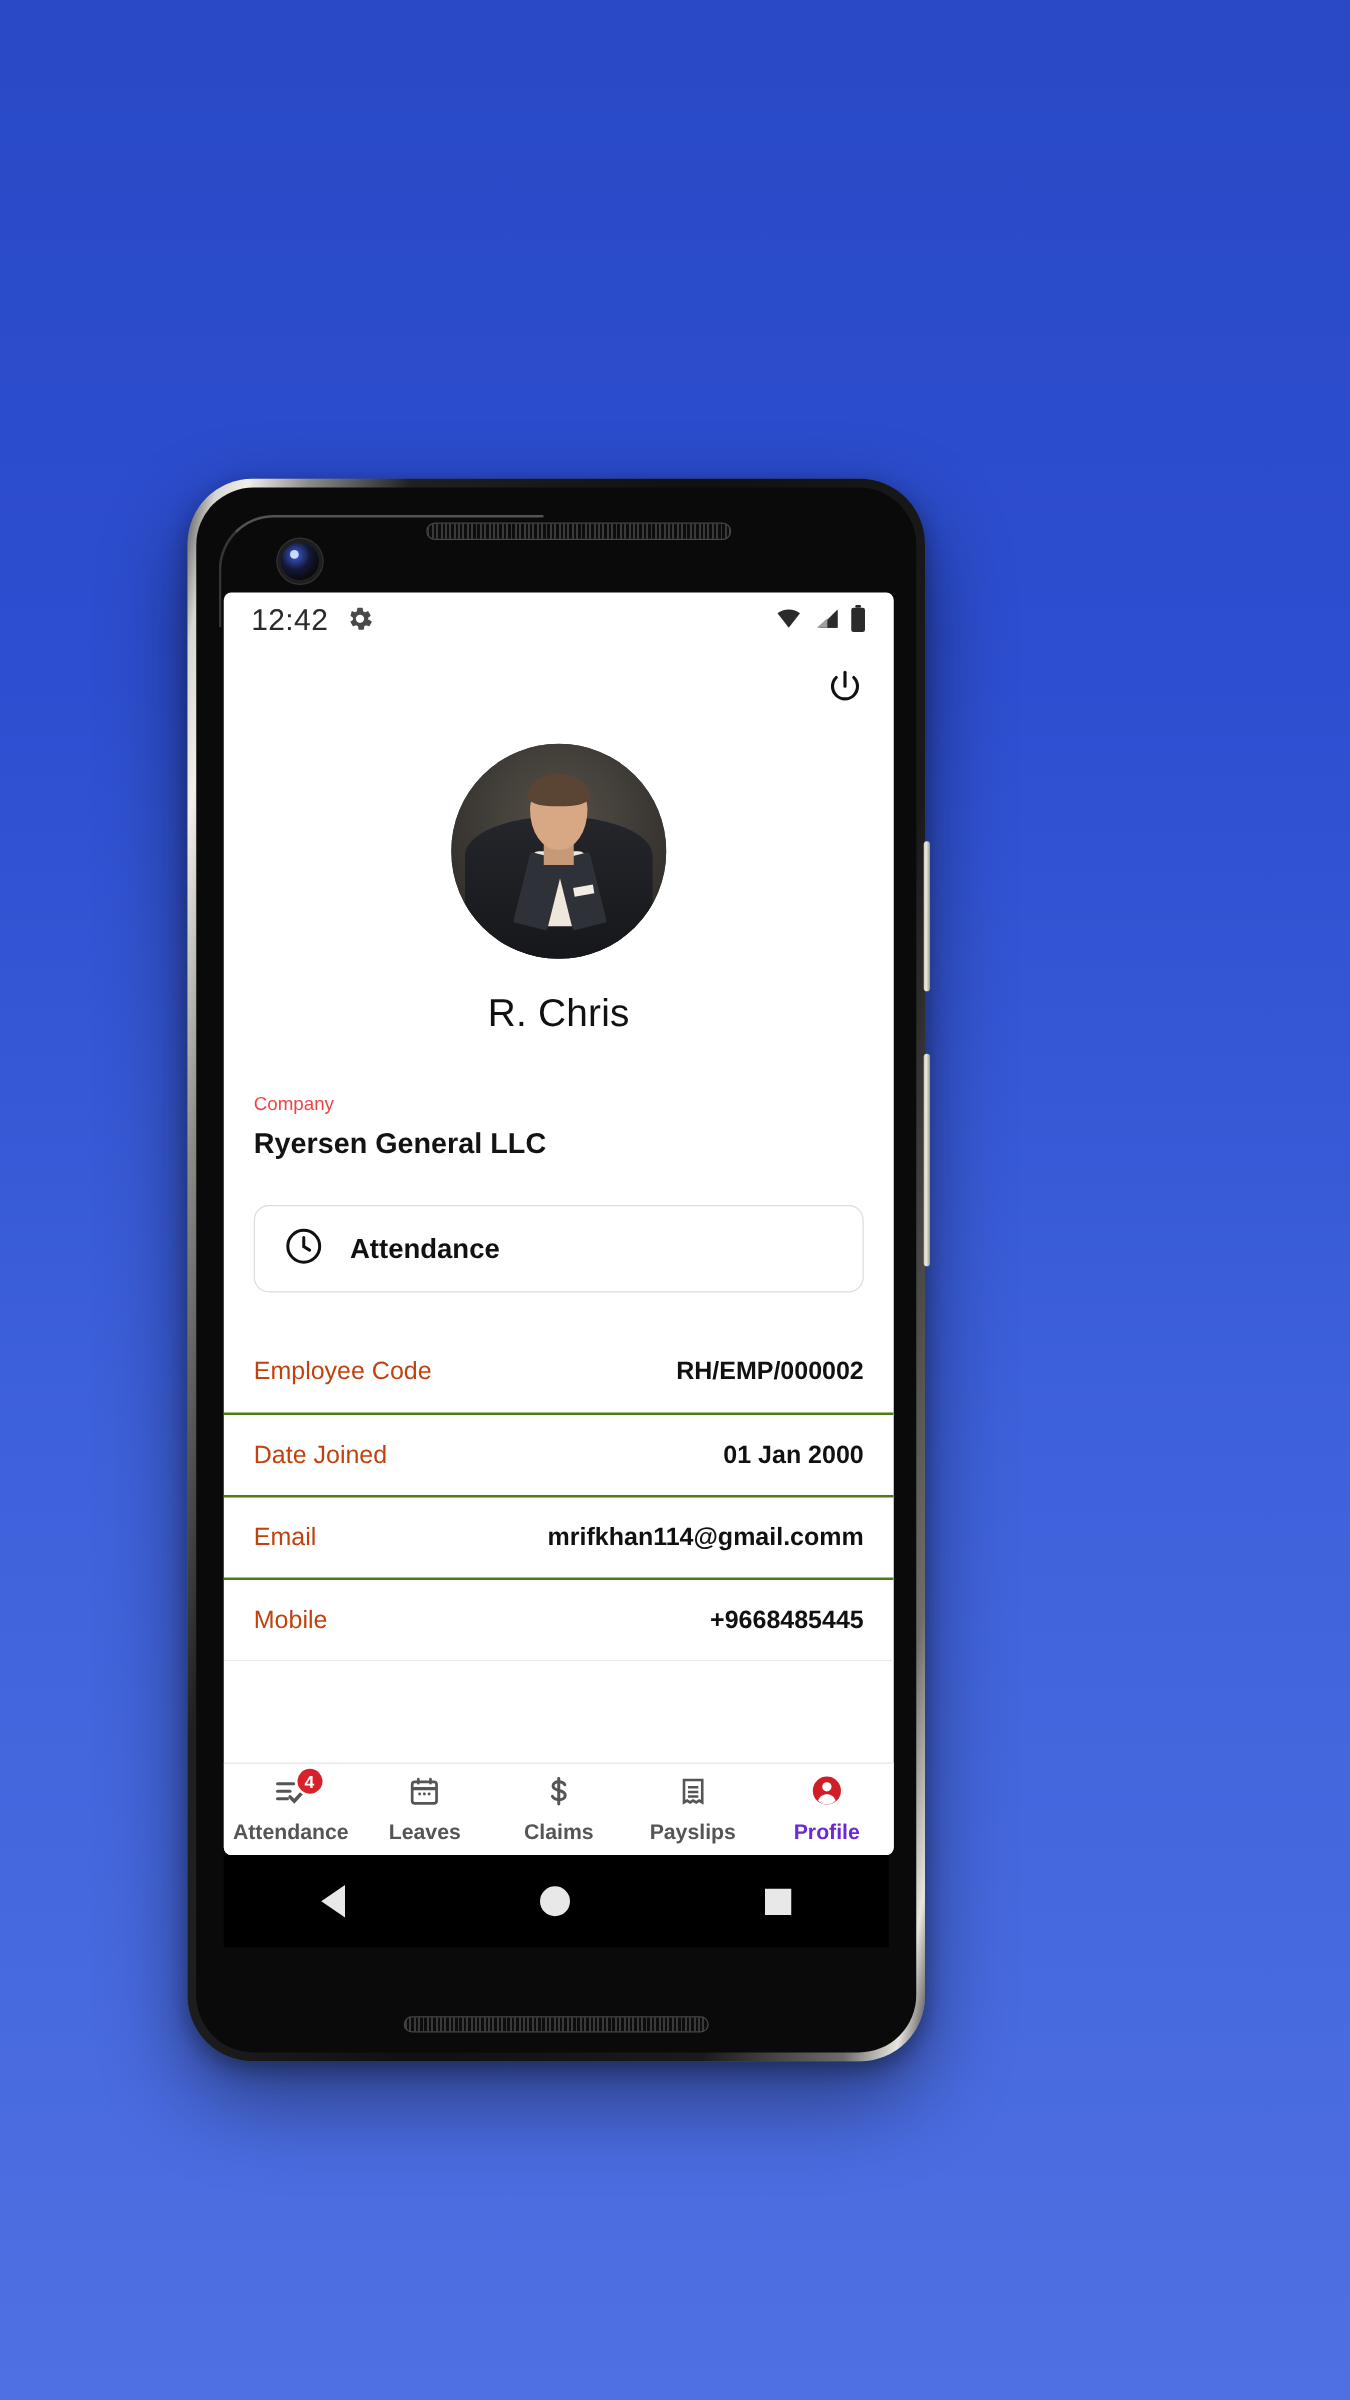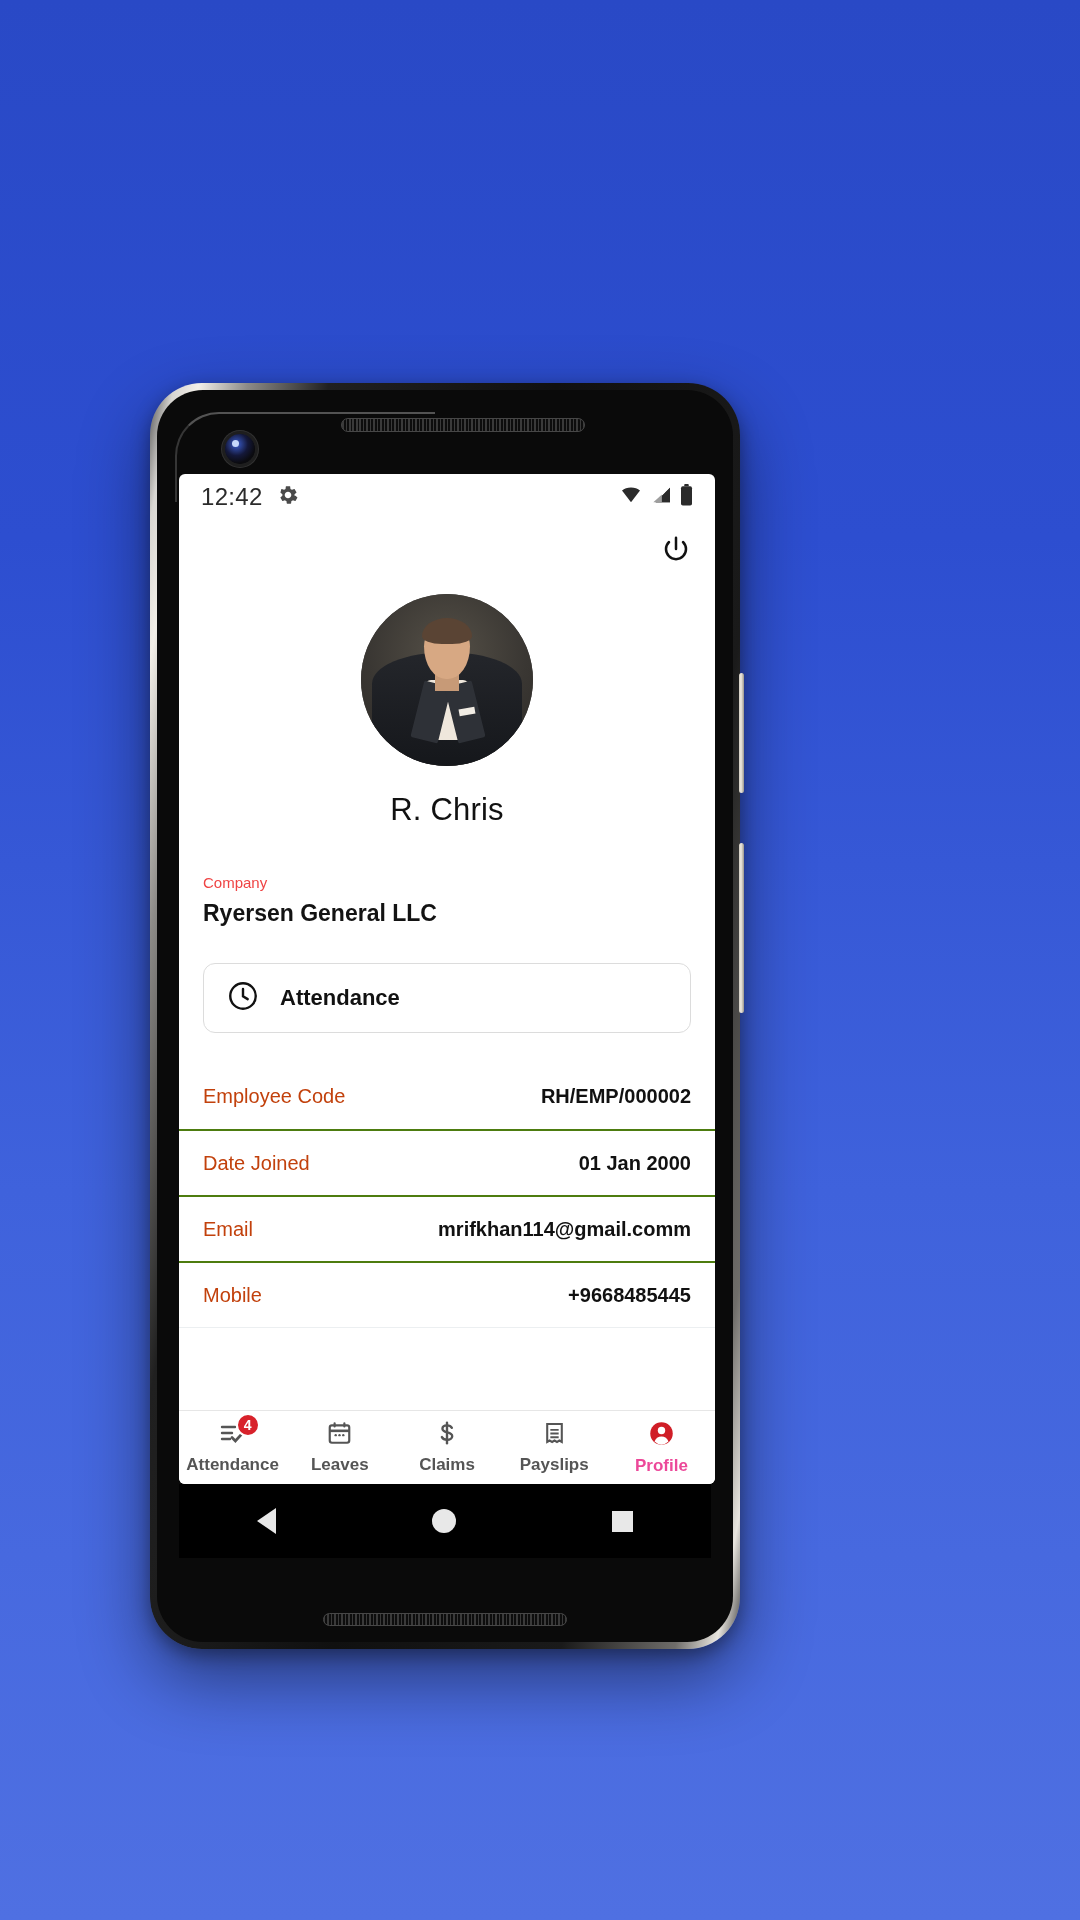--- a/index.html
+++ b/index.html
@@ -123,21 +123,21 @@
   
   .tabbar{
     flex:0 0 74px; height:74px; border-top:1px solid #e6e6e6;
     display:flex; align-items:center; background:#fff;
   }
   .tab{
     flex:1 1 0; display:flex; flex-direction:column; align-items:center; gap:5px;
     position:relative; color:#555;
   }
   .tab .tab-label{ font-size:17px; font-weight:bold; }
-  .tab.active{ color:#ec4899;align-items:center; }
+  .tab.active{ color:#6d28d9;align-items:center; }
   .badge{
     position:absolute; top:-7px; left:50%; margin-left:3px;
     min-width:24px;height:24px;border-radius:12px;background:#d8222b;color:#fff;
     font-size:14px;font-weight:bold;display:flex;align-items:center;justify-content:center;
     border:2px solid #fff;
   }
 
   
   .navbar{
     position:absolute; left:22px; right:22px; top:1094px; height:74px;

